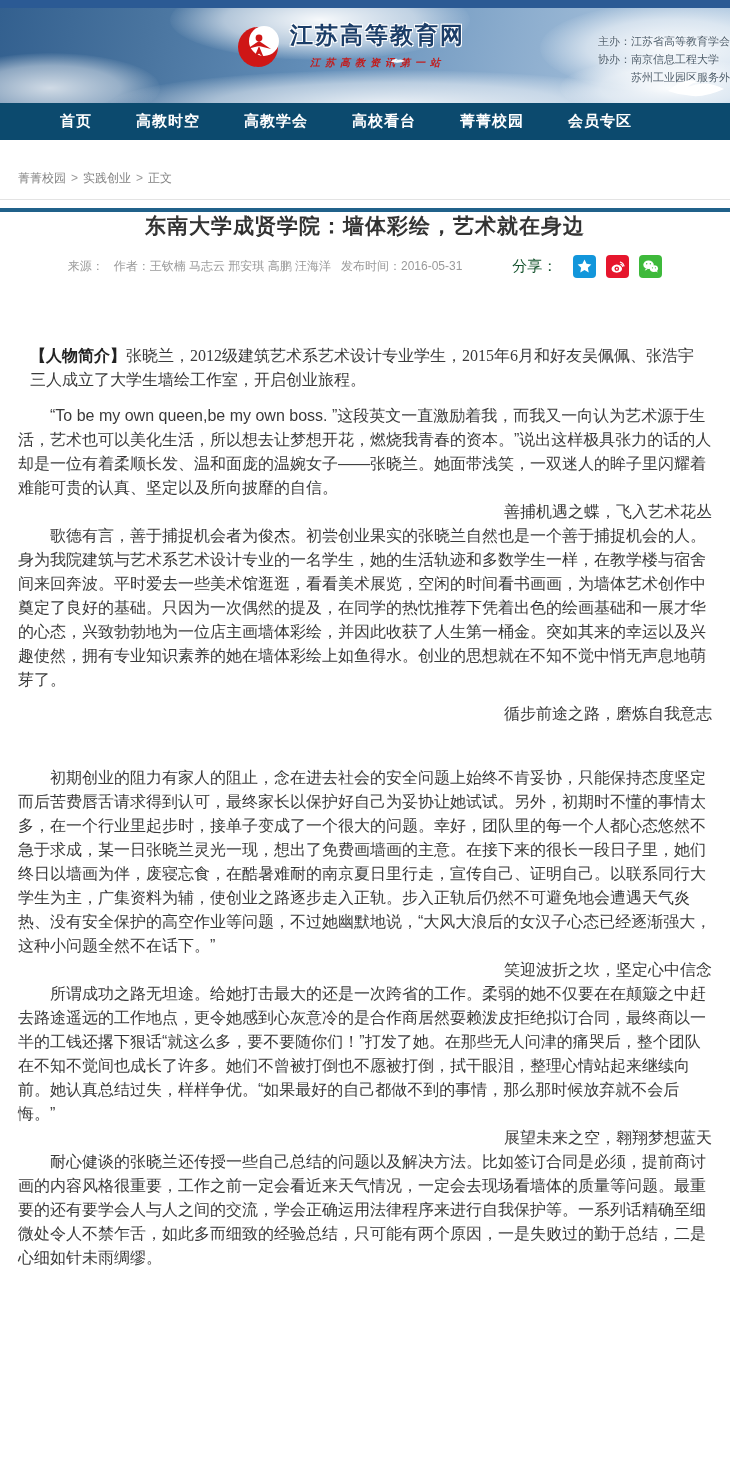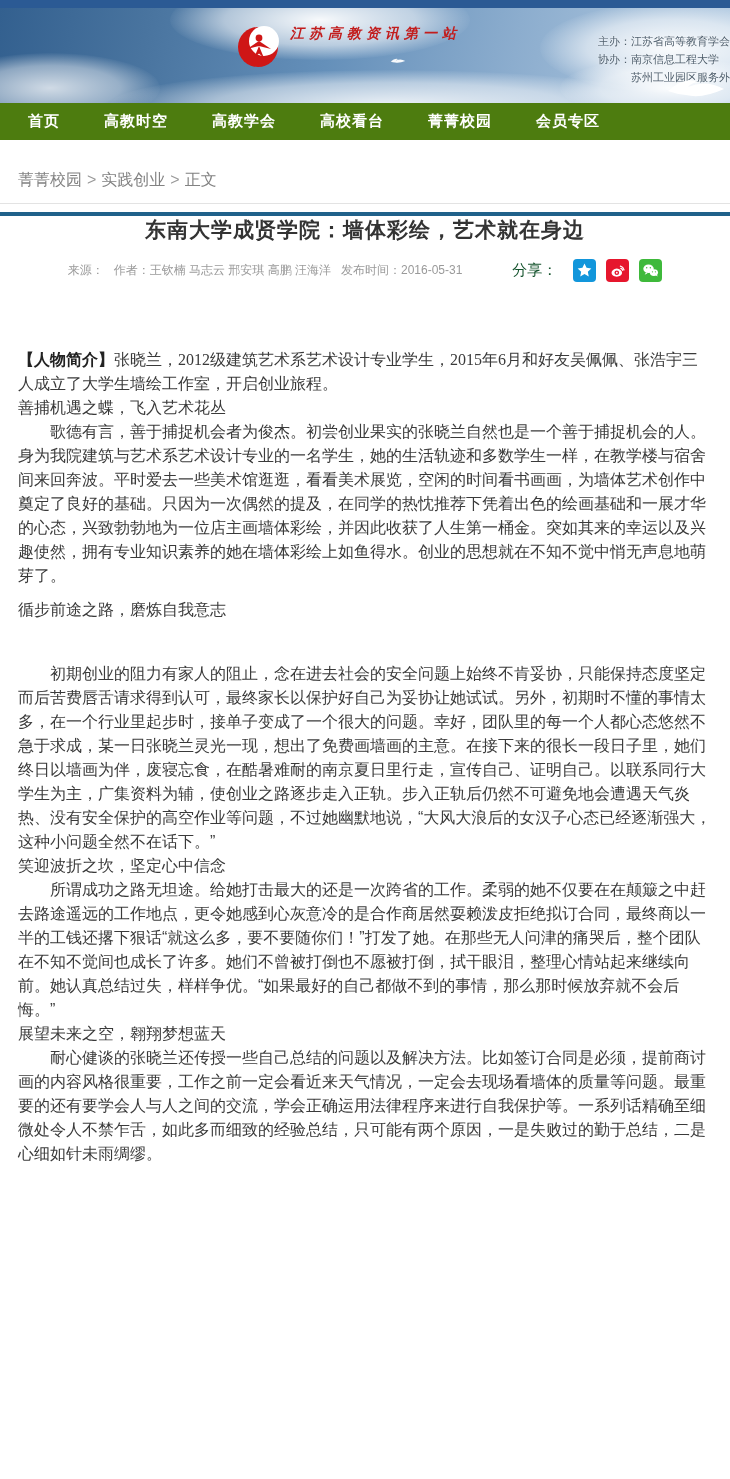--- a/index.html
+++ b/index.html
@@ -27,42 +27,42 @@
 
   .logo{position:absolute;left:236px;top:12px;display:flex;align-items:flex-start;gap:8px;}
   .emblem{display:block;}
   .site-title{
     font-size:23px;font-weight:bold;color:#1c3e68;letter-spacing:2px;
     text-shadow:-1px -1px 0 #fff,1px -1px 0 #fff,-1px 1px 0 #fff,1px 1px 0 #fff;
   }
   .tagline{
     margin-top:5px;text-align:center;
     font-family:Liberation Serif, serif;font-style:italic;
-    color:#c21d1d;font-size:14px;font-weight:bold;letter-spacing:5px;
+    color:#c21d1d;font-size:10px;font-weight:bold;letter-spacing:5px;
   }
   .host-info{
     position:absolute;left:598px;top:24px;
     font-size:11px;line-height:18px;color:#4d5d6b;white-space:nowrap;
     text-shadow:0 0 2px rgba(255,255,255,.9);
   }
   .host-info .indent{padding-left:33px;}
   .seagull{position:absolute;right:4px;bottom:0px;}
   .seagull2{position:absolute;left:378px;top:42px;transform:scale(.4);opacity:.95;}
 
   
-  .nav{height:37px;background:#4d7c0f;display:flex;align-items:center;padding-left:28px;}
+  .nav{height:37px;background:#0c4a6e;display:flex;align-items:center;padding-left:60px;}
   .nav-item{
     color:#ffffff;font-size:15px;font-weight:bold;letter-spacing:1px;
     margin-right:44px;text-decoration:none;cursor:pointer;
   }
 
   
   .breadcrumb{
     margin-top:30px;padding:0 18px 12px;
-    font-size:16px;color:#828282;border-bottom:1px solid #e3e3e3;
+    font-size:12px;color:#828282;border-bottom:1px solid #e3e3e3;
   }
   .breadcrumb .sep{margin:0 5px;color:#9a9a9a;}
   .blue-rule{height:4px;background:#20618a;margin-top:8px;}
 
   
   .article-head{text-align:center;padding-top:0;}
   .article-title{margin:0;font-size:21px;font-weight:bold;color:#333;letter-spacing:1px;}
   .meta{
     margin-top:15px;display:flex;justify-content:center;align-items:center;
     font-size:12px;color:#9a9a9a;text-align:right;
@@ -75,25 +75,25 @@
   }
   .share-icon.qzone{background:#1296db;}
   .share-icon.weibo{background:#e6162d;}
   .share-icon.wechat{background:#3eb93b;}
 
   
   .article-body{
     padding:0 18px;margin-top:66px;
     font-size:16px;line-height:24px;color:#3a3a3a;
   }
-  .intro{margin:0;}
+  .intro{margin:12px;}
   .intro-label{font-weight:bold;color:#222;}
   .intro-text{font-family:"Liberation Serif","DejaVu Serif",serif;}
   .para{margin:0;text-indent:2em;}
-  .subhead{margin:0;text-align:left;}
+  .subhead{margin:0;text-align:right;}
   .subhead.spaced{margin:10px 0 40px;}
 </style>
 </head>
 <body>
 
 <div class="page">
 
   <div class="topstrip"></div>
 
   <header class="header">
@@ -107,20 +107,21 @@
       <span class="emblem">
         <svg width="46" height="50" viewBox="0 0 46 50">
           <circle cx="22" cy="27" r="20" fill="#cf1616"></circle>
           <circle cx="28" cy="21" r="15" fill="#ffffff"></circle>
           <circle cx="23" cy="18" r="3.4" fill="#cf1616"></circle>
           <path d="M23 21 L11 29 L23 26 L35 29 Z" fill="#cf1616"></path>
           <path d="M23 26 L18 38 L23 33.5 L28 38 Z" fill="#cf1616"></path>
         </svg>
       </span>
       <div class="logo-text">
+        <div class="site-title">江苏高等教育网</div>
         <div class="tagline">江苏高教资讯第一站</div>
       </div>
     </div>
 
     <div class="host-info">
       <div>主办：江苏省高等教育学会</div>
       <div>协办：南京信息工程大学</div>
       <div class="indent">苏州工业园区服务外包</div>
     </div>
 
@@ -182,20 +183,21 @@
           <path d="M18.6 18l2.5 1.7-1-2.8z" fill="#ffffff"></path>
           <circle cx="14.5" cy="13.6" r="0.8" fill="#3eb93b"></circle>
           <circle cx="18.2" cy="13.6" r="0.8" fill="#3eb93b"></circle>
         </svg>
       </span>
     </div>
   </section>
 
   <article class="article-body">
     <p class="intro"><span class="intro-label">【人物简介】</span><span class="intro-text">张晓兰，2012级建筑艺术系艺术设计专业学生，2015年6月和好友吴佩佩、张浩宇三人成立了大学生墙绘工作室，开启创业旅程。</span></p>
+    <p class="para">“To be my own queen,be my own boss. ”这段英文一直激励着我，而我又一向认为艺术源于生活，艺术也可以美化生活，所以想去让梦想开花，燃烧我青春的资本。”说出这样极具张力的话的人却是一位有着柔顺长发、温和面庞的温婉女子——张晓兰。她面带浅笑，一双迷人的眸子里闪耀着难能可贵的认真、坚定以及所向披靡的自信。</p>
     <p class="subhead">善捕机遇之蝶，飞入艺术花丛</p>
     <p class="para">歌德有言，善于捕捉机会者为俊杰。初尝创业果实的张晓兰自然也是一个善于捕捉机会的人。身为我院建筑与艺术系艺术设计专业的一名学生，她的生活轨迹和多数学生一样，在教学楼与宿舍间来回奔波。平时爱去一些美术馆逛逛，看看美术展览，空闲的时间看书画画，为墙体艺术创作中奠定了良好的基础。只因为一次偶然的提及，在同学的热忱推荐下凭着出色的绘画基础和一展才华的心态，兴致勃勃地为一位店主画墙体彩绘，并因此收获了人生第一桶金。突如其来的幸运以及兴趣使然，拥有专业知识素养的她在墙体彩绘上如鱼得水。创业的思想就在不知不觉中悄无声息地萌芽了。</p>
     <p class="subhead spaced">循步前途之路，磨炼自我意志</p>
     <p class="para">初期创业的阻力有家人的阻止，念在进去社会的安全问题上始终不肯妥协，只能保持态度坚定而后苦费唇舌请求得到认可，最终家长以保护好自己为妥协让她试试。另外，初期时不懂的事情太多，在一个行业里起步时，接单子变成了一个很大的问题。幸好，团队里的每一个人都心态悠然不急于求成，某一日张晓兰灵光一现，想出了免费画墙画的主意。在接下来的很长一段日子里，她们终日以墙画为伴，废寝忘食，在酷暑难耐的南京夏日里行走，宣传自己、证明自己。以联系同行大学生为主，广集资料为辅，使创业之路逐步走入正轨。步入正轨后仍然不可避免地会遭遇天气炎热、没有安全保护的高空作业等问题，不过她幽默地说，“大风大浪后的女汉子心态已经逐渐强大，这种小问题全然不在话下。”</p>
     <p class="subhead">笑迎波折之坎，坚定心中信念</p>
     <p class="para">所谓成功之路无坦途。给她打击最大的还是一次跨省的工作。柔弱的她不仅要在在颠簸之中赶去路途遥远的工作地点，更令她感到心灰意冷的是合作商居然耍赖泼皮拒绝拟订合同，最终商以一半的工钱还撂下狠话“就这么多，要不要随你们！”打发了她。在那些无人问津的痛哭后，整个团队在不知不觉间也成长了许多。她们不曾被打倒也不愿被打倒，拭干眼泪，整理心情站起来继续向前。她认真总结过失，样样争优。“如果最好的自己都做不到的事情，那么那时候放弃就不会后悔。”</p>
     <p class="subhead">展望未来之空，翱翔梦想蓝天</p>
     <p class="para">耐心健谈的张晓兰还传授一些自己总结的问题以及解决方法。比如签订合同是必须，提前商讨画的内容风格很重要，工作之前一定会看近来天气情况，一定会去现场看墙体的质量等问题。最重要的还有要学会人与人之间的交流，学会正确运用法律程序来进行自我保护等。一系列话精确至细微处令人不禁乍舌，如此多而细致的经验总结，只可能有两个原因，一是失败过的勤于总结，二是心细如针未雨绸缪。</p>
   </article>
 

